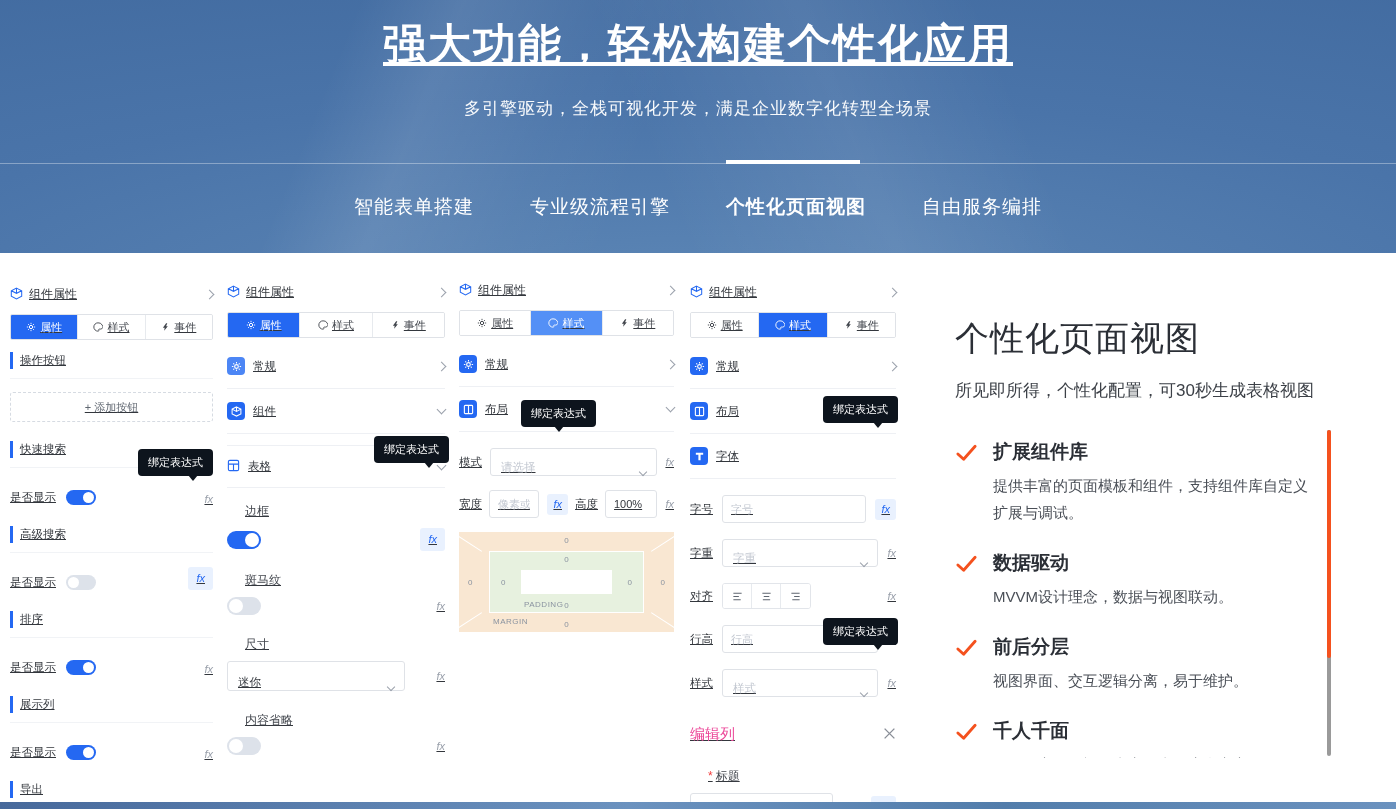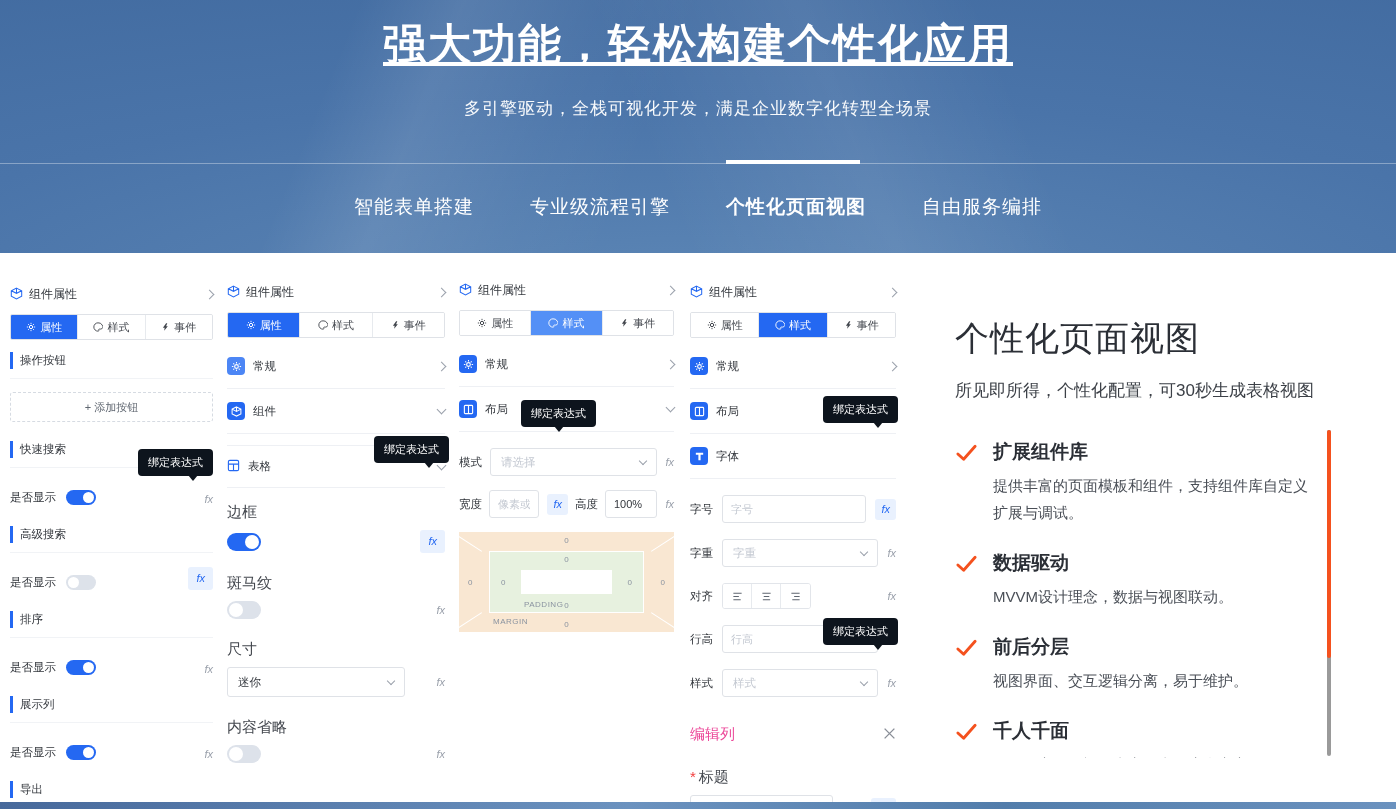--- a/index.html
+++ b/index.html
@@ -24,21 +24,21 @@
   .hero-tabs { position:absolute; top:194px; left:0; width:100%; display:flex;
     justify-content:center; gap:56px; }
   .hero-tab { color:#fff; font-size:19px; cursor:pointer; letter-spacing:1px; }
   .hero-tab.active { font-weight:bold; }
 
   
   .footer-bar { position:absolute; left:0; top:802px; width:1396px; height:7px;
     background:linear-gradient(90deg,#47699b 0%,#6b92bf 45%,#527dab 72%,#6b92bf 100%); }
 
   
-  .panel { position:absolute; background:#fff; font-size:11.5px; color:#33373d; }
+  .panel { position:absolute; background:#fff; font-size:11.5px; color:#33373d;text-decoration:underline; }
   .p-header { display:flex; align-items:center; gap:6px; margin-bottom:11px; font-size:12px; }
   .p-header .spacer { flex:1; }
   .p-tabs { display:flex; border:1px solid #dfe2e7; border-radius:2px; height:26px; overflow:hidden; margin-bottom:6px; }
   .p-tab { flex:1; display:flex; align-items:center; justify-content:center; gap:4px;
     font-size:11px; color:#43474e; background:#fff; border-right:1px solid #e7eaee; cursor:pointer; }
   .p-tab:last-child { border-right:none; }
   .p-tab.active { background:#2468f2; color:#fff; }
   .p-tab.active.lt { background:#5490f6; }
 
   .chev { display:inline-block; width:7px; height:7px; border-right:1.4px solid #9aa0ab; border-bottom:1.4px solid #9aa0ab; }
@@ -67,26 +67,26 @@
   .show-row .fx { margin-left:auto; }
 
   .dashed-btn { margin:13px 0 19px; height:30px; border:1px dashed #d6dbe2; border-radius:3px;
     display:flex; align-items:center; justify-content:center; font-size:11px; color:#5f6670; cursor:pointer; }
 
   .collapse-row { display:flex; align-items:center; gap:8px; padding:13px 0; border-bottom:1px solid #eef0f4; cursor:pointer; }
   .collapse-row .spacer { flex:1; }
   .sq-icon { width:18px; height:18px; border-radius:4px; background:#2468f2; display:flex; align-items:center; justify-content:center; flex:none; }
   .sq-icon.soft { background:#4c86f5; }
 
-  .field-label { margin:15px 0 8px; font-size:15px; color:#43474e; }
+  .field-label { margin:15px 18px 8px; font-size:12px; color:#43474e; }
   .ctrl-row { display:flex; align-items:center; }
   .ctrl-row .fx { margin-left:auto; }
 
   .sel { height:30px; border:1px solid #dfe2e7; border-radius:3px; background:#fff;
-    display:flex; align-items:center; padding:0 10px; font-size:11.5px; color:#33373d; cursor:pointer; }
+    display:flex; align-items:flex-end; padding:0 10px; font-size:11.5px; color:#33373d; cursor:pointer; }
   .sel .ph { color:#c3c8d1; }
   .sel .chev { margin-left:auto; width:6px; height:6px; }
   .inp { height:28px; border:1px solid #dfe2e7; border-radius:3px; padding:0 8px; font-size:11px; color:#33373d; outline:none; width:100%; font-family:inherit; }
   .inp::placeholder { color:#c3c8d1; }
 
   .tooltip { position:absolute; background:#0d141d; color:#fff; font-size:11px; padding:6px 10px;
     border-radius:4px; white-space:nowrap; z-index:30; }
   .tooltip::after { content:""; position:absolute; bottom:-5px; border:5px solid transparent; border-bottom:none; border-top:6px solid #0d141d; }
   .tooltip.arrow-right::after { right:15px; }
   .tooltip.arrow-center::after { left:50%; margin-left:-5px; }

